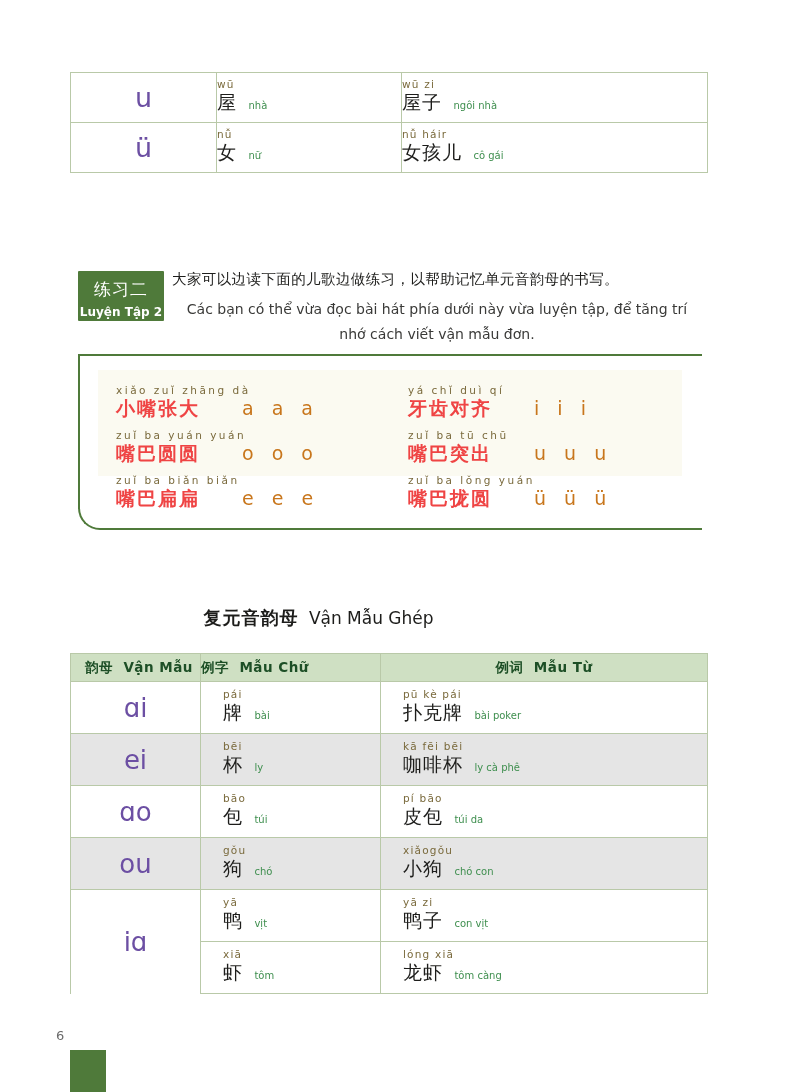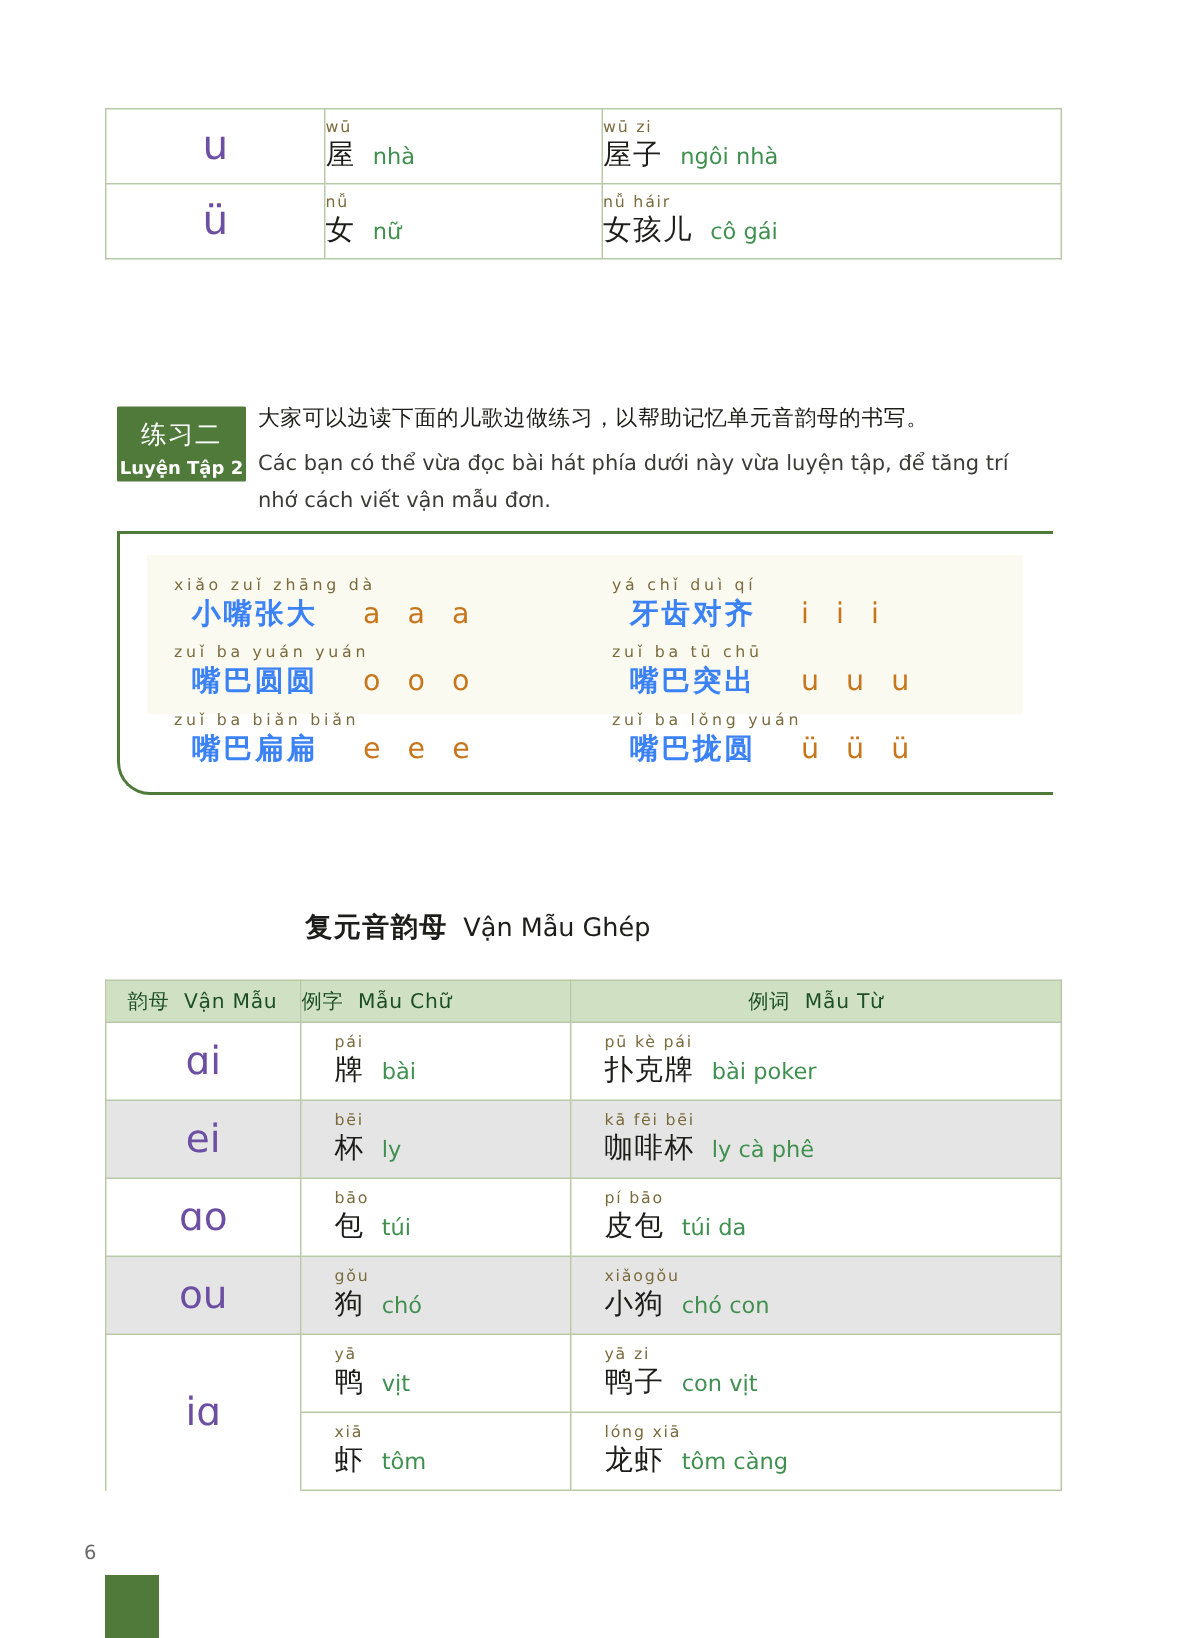--- a/index.html
+++ b/index.html
@@ -58,21 +58,21 @@
     line-height: 22px;
     margin-top: 1px;
   }
   .hanzi {
     font-size: 19px;
     color: #1d1d1b;
     font-family: "DejaVu Sans", sans-serif;
     letter-spacing: 1px;
   }
   .viet {
-    font-size: 15px;
+    font-size: 10px;
     color: #3f8f4f;
     margin-left: 7px;
     font-family: "DejaVu Sans", sans-serif;
   }
 
   
   #exercise-badge {
     position: absolute;
     left: 78px; top: 271px;
     width: 86px; height: 50px;
@@ -106,20 +106,21 @@
     font-family: "DejaVu Sans", sans-serif;
     line-height: 22px;
     letter-spacing: 0.4px;
   }
   #exercise-text .vn {
     font-size: 14px;
     color: #3a3a38;
     font-family: "DejaVu Sans", sans-serif;
     line-height: 25px;
     margin-top: 7px;
+    text-align: center;
   }
 
   
   #song-box {
     position: absolute;
     left: 78px; top: 356px;
     width: 624px; height: 174px;
     border: 2px solid #4f7a3a;
     border-top: none;
     border-right: none;
@@ -138,26 +139,25 @@
     width: 584px; height: 106px;
     background: #fbfaf1;
     display: flex;
   }
   .song-col { width: 292px; padding: 14px 0 0 18px; }
   .song-row { margin-bottom: 7px; }
   .song-row .pinyin-small { letter-spacing: 2.5px; }
   .song-line { display: flex; align-items: baseline; }
   .song-hanzi {
     font-size: 19px;
-    color: #3b82f6;
+    color: #ef4444;
     font-family: "DejaVu Sans", sans-serif;
     font-weight: bold;
     letter-spacing: 2px;
     min-width: 108px;
-    text-align: center;
   }
   .song-vowels {
     font-size: 19px;
     color: #c8761c;
     font-family: "DejaVu Sans", sans-serif;
     letter-spacing: 6px;
     margin-left: 18px;
   }
 
   
@@ -185,21 +185,21 @@
   #main-table { left: 70px; top: 653px; width: 637px; }
   #main-table col.c1 { width: 130px; }
   #main-table col.c2 { width: 180px; }
   #main-table col.c3 { width: 327px; }
   #main-table thead th {
     background: #cfe0c3;
     height: 28px;
     font-size: 13.5px;
     color: #1d4f26;
     font-family: "DejaVu Sans", sans-serif;
-    font-weight: normal;
+    font-weight: bold;
     letter-spacing: 0.5px;
   }
   #main-table thead th.th1 { text-align: left; padding-left: 14px; }
   #main-table thead th.th2 { text-align: left; }
   #main-table thead th.th3 { text-align: center; }
   #main-table tbody tr { height: 52px; }
   #main-table tbody tr.stripe td { background: #e5e5e5; }
   #main-table .letter-cell { font-size: 26px; }
   #main-table .ex-cell { padding: 5px 0 5px 22px; }
   .no-bottom { border-bottom: none !important; }

